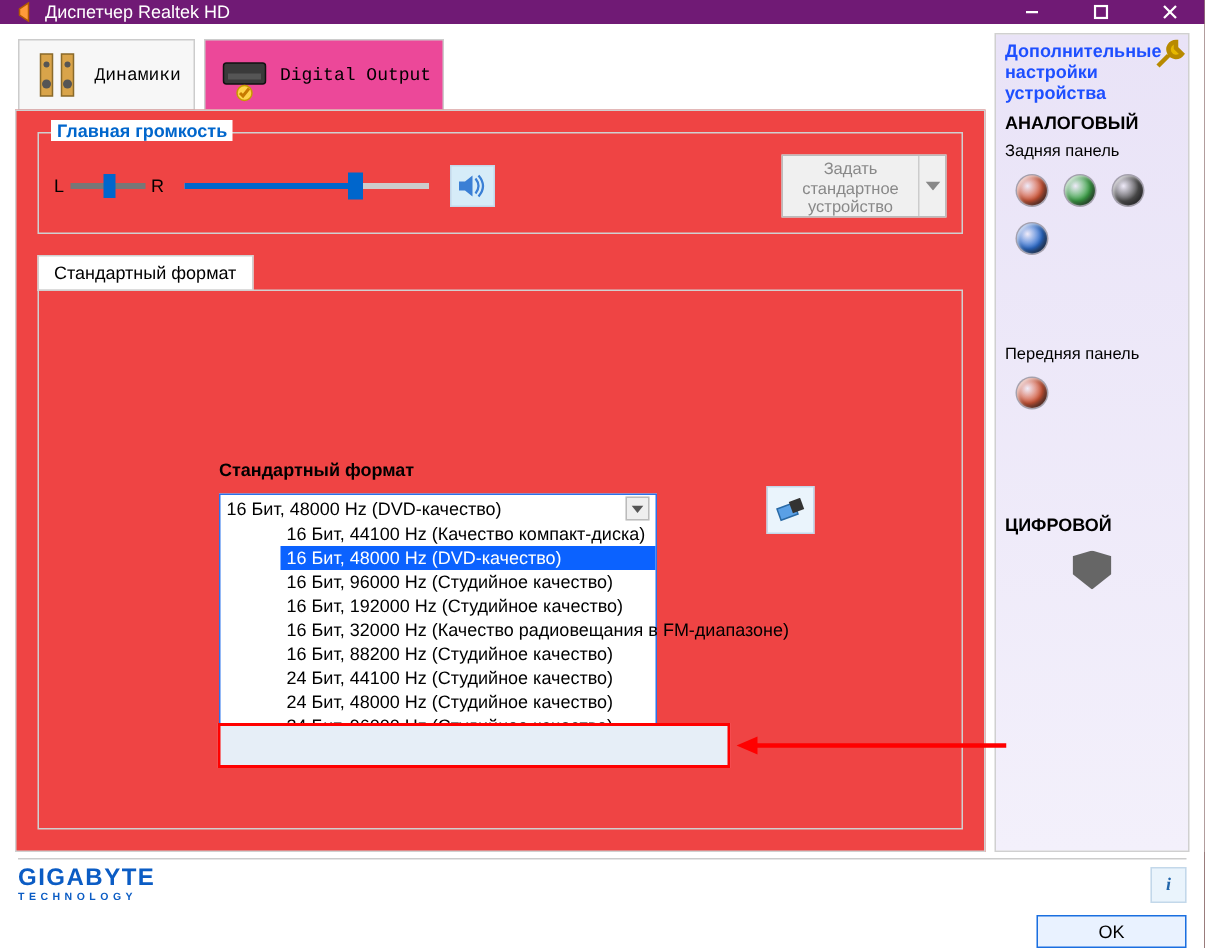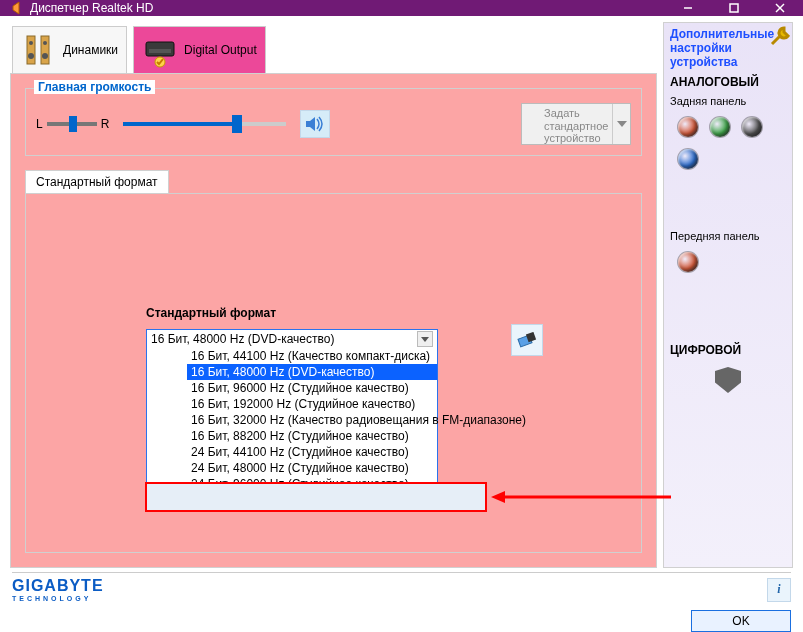--- a/index.html
+++ b/index.html
@@ -62,27 +62,27 @@
     background: #f7f7f7;
     padding: 4px 8px;
     display: flex;
     align-items: center;
     gap: 6px;
     cursor: pointer;
     height: 48px;
   }
   .tab.active { background: #ec4899; border-bottom: 1px solid #fff; }
   .tab-icon { width: 36px; height: 36px; }
-  .tab-label { font-size: 12px; }
+  .tab-label { font-size: 12px; font-family: Liberation Mono, monospace; }
   .panel {
     border: 1px solid #d0d0d0;
     flex: 1;
     margin-top: -1px;
     padding: 14px 14px 14px 14px;
-    background: #fca5a5;
+    background: #ef4444;
     position: relative;
   }
   
   .group {
     border: 1px solid #d0d0d0;
     position: relative;
     padding: 14px 10px 10px 10px;
     margin-bottom: 14px;
   }
   .group-title {
@@ -111,21 +111,21 @@
   .slider .fill { position:absolute; left:0; top:0; bottom:0; width:68%; background:#0066cc; }
   .slider .t { position:absolute; left:67%; top:-7px; width:10px; height:18px; background:#0066cc; }
   .mute-btn {
     width:30px;height:28px;border:1px solid #c3d8ea;background:#d6ecf8;display:flex;align-items:center;justify-content:center;
     cursor:pointer;
   }
   .setdef {
     display:flex;align-items:stretch;
     border:1px solid #bbb; background:#f0f0f0; color:#888; height:42px;
   }
-  .setdef .txt{ width:90px; font-size:11px; padding:3px 22px; line-height:1.15;}
+  .setdef .txt{ width:90px; font-size:11px; padding:3px 9px; line-height:1.15;text-align:center;}
   .setdef .caret{ width:18px; border-left:1px solid #ccc; display:flex;align-items:center;justify-content:center;}
   
   .sub-tabs { display:flex; }
   .sub-tab {
     border:1px solid #d0d0d0; background:#fff;
     padding:4px 10px; font-size:12px; cursor:pointer;
   }
   .sub-panel {
     border:1px solid #d0d0d0; margin-top:-1px; height:360px; position:relative;
   }

